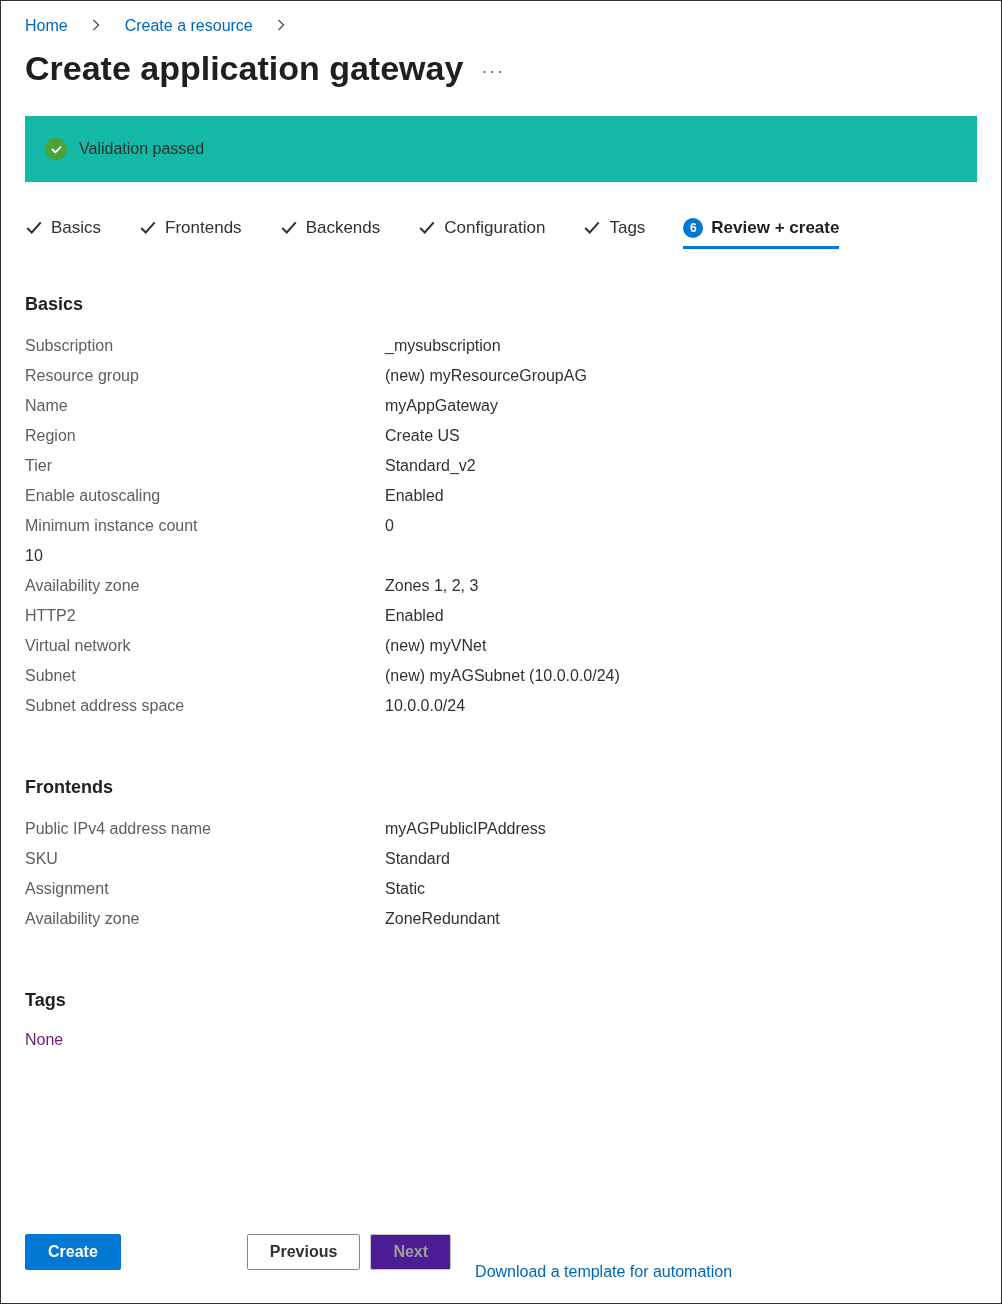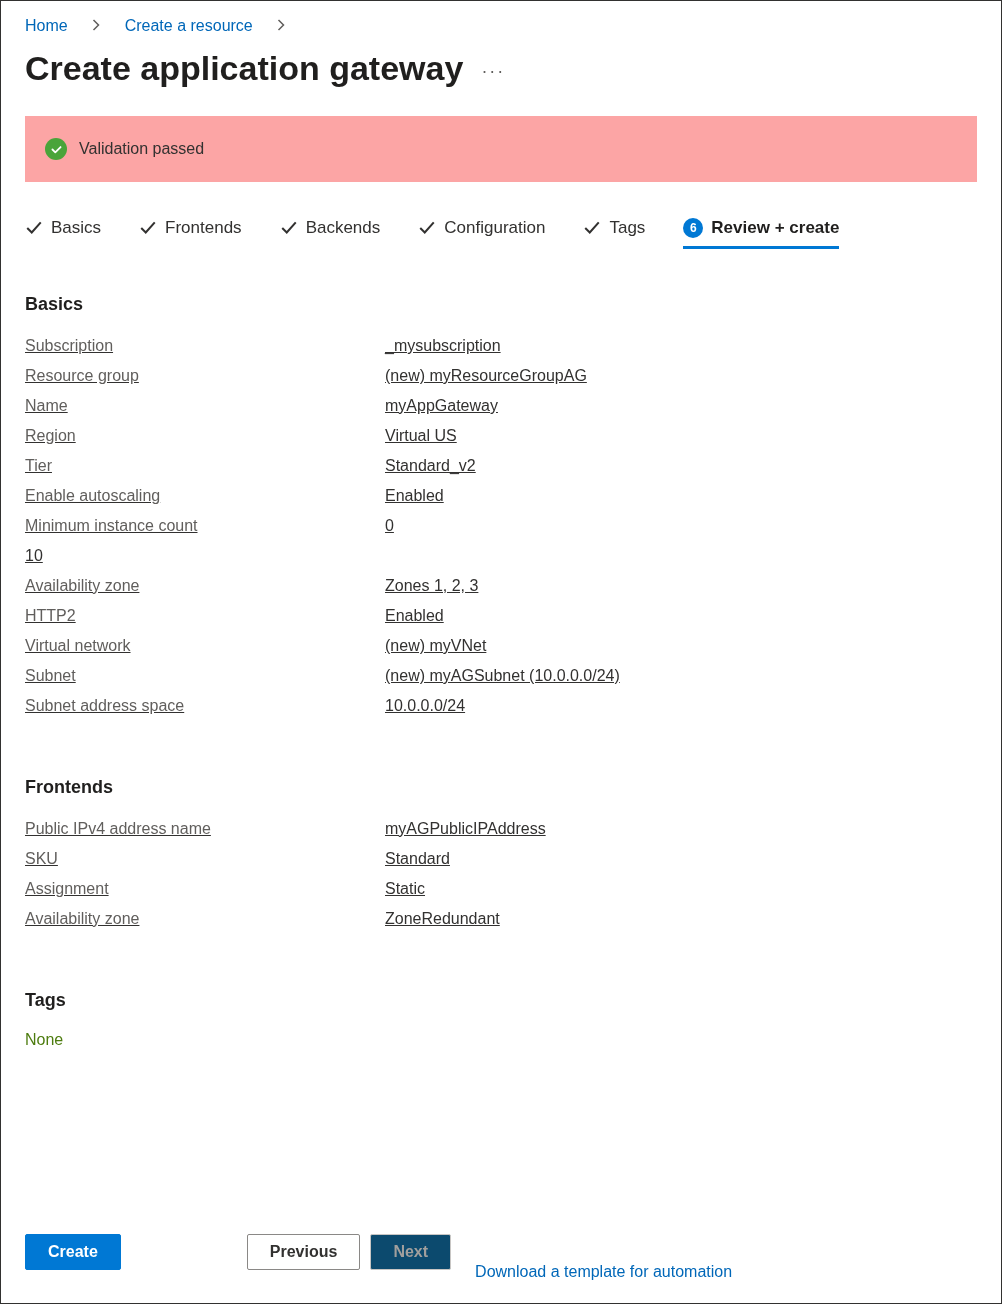--- a/index.html
+++ b/index.html
@@ -46,21 +46,21 @@
     margin: 0;
   }
   .title-menu {
     color: #605e5c;
     font-size: 18px;
     letter-spacing: 2px;
     cursor: pointer;
     margin-top: 6px;
   }
   .validation-banner {
-    background: #fca5a5;
+    background: #14b8a6;
     display: flex;
     align-items: center;
     gap: 12px;
     padding: 22px 20px;
     margin-bottom: 36px;
   }
   .check-circle {
     width: 22px;
     height: 22px;
     border-radius: 50%;
@@ -112,29 +112,28 @@
     font-size: 18px;
     font-weight: 600;
     color: #201f1e;
     margin: 0 0 16px 0;
   }
   .section { margin-bottom: 56px; }
   .kv-row {
     display: flex;
     padding: 6px 0;
     font-size: 16px;
-    text-decoration: underline;
   }
   .kv-label {
     width: 360px;
     color: #605e5c;
     flex-shrink: 0;
   }
   .kv-value { color: #323130; }
-  .tags-none { color: #4d7c0f; font-size: 16px; padding: 4px 0; }
+  .tags-none { color: #701a75; font-size: 16px; padding: 4px 0; }
 
   .footer {
     position: absolute;
     left: 0;
     right: 0;
     bottom: 0;
     padding: 18px 12px 22px 24px;
     display: flex;
     align-items: center;
     gap: 18px;
@@ -154,21 +153,21 @@
     border-color: #0078d4;
     font-weight: 600;
   }
   .btn-secondary {
     background: #fff;
     border: 1px solid #8a8886;
     color: #323130;
     font-weight: 600;
   }
   .btn-disabled {
-    background: #0c4a6e;
+    background: #4c1d95;
     color: #a19f9d;
     border: 1px solid #c8c6c4;
     font-weight: 600;
     cursor: default;
   }
   .footer-spacer { width: 90px; }
   .btn-group { display: flex; gap: 10px; }
   .footer-link {
     color: #0067b8;
     text-decoration: none;
@@ -258,21 +257,21 @@
     <div class="kv-row">
         <div class="kv-label">Resource group</div>
         <div class="kv-value">(new) myResourceGroupAG</div>
       </div>
     <div class="kv-row">
         <div class="kv-label">Name</div>
         <div class="kv-value">myAppGateway</div>
       </div>
     <div class="kv-row">
         <div class="kv-label">Region</div>
-        <div class="kv-value">Virtual US</div>
+        <div class="kv-value">Create US</div>
       </div>
     <div class="kv-row">
         <div class="kv-label">Tier</div>
         <div class="kv-value">Standard_v2</div>
       </div>
     <div class="kv-row">
         <div class="kv-label">Enable autoscaling</div>
         <div class="kv-value">Enabled</div>
       </div>
     <div class="kv-row">

